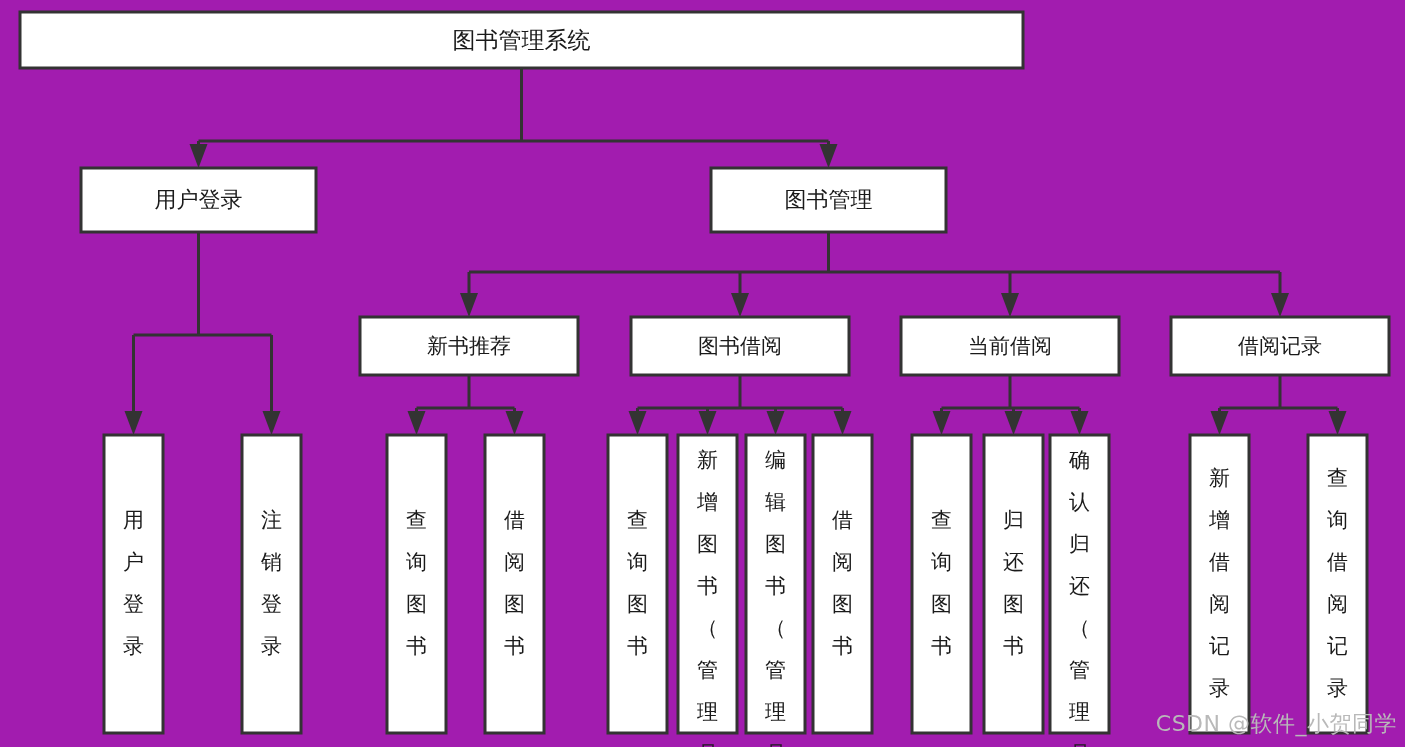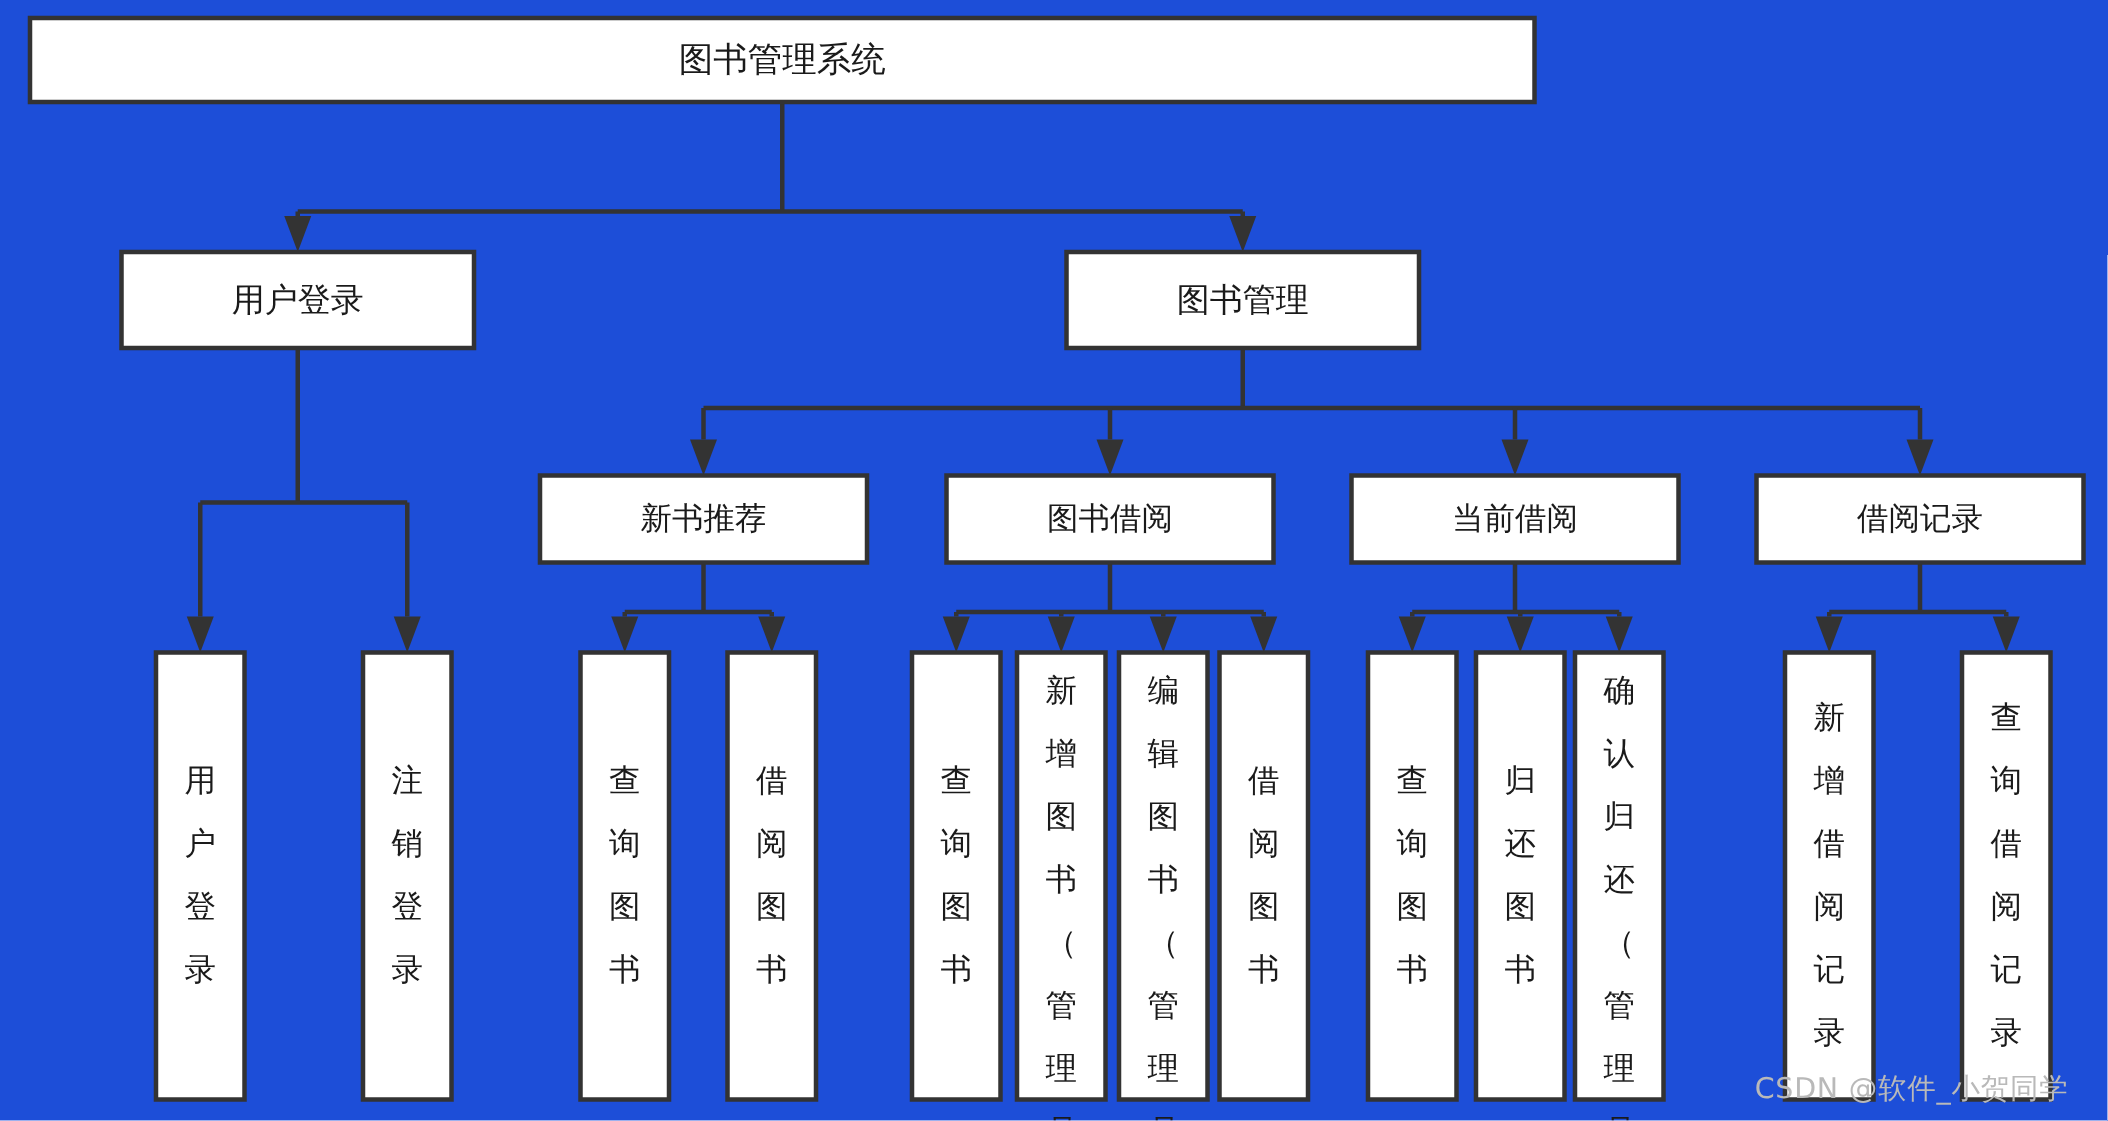--- a/index.html
+++ b/index.html
@@ -7,21 +7,21 @@
     padding: 0;
     background: #ffffff;
   }
   body {
     font-family: "DejaVu Sans", "Liberation Sans", sans-serif;
   }
   #canvas {
     position: relative;
     width: 1405px;
     height: 747px;
-    background: #1d4ed8;
+    background: #a21caf;
     overflow: hidden;
   }
   svg.diagram {
     position: absolute;
     top: 0;
     left: 0;
     width: 1405px;
     height: 747px;
   }
   .node-box {
@@ -49,24 +49,24 @@
     stroke: #333333;
     stroke-width: 3;
     fill: none;
   }
   .arrowhead {
     fill: #333333;
     stroke: none;
   }
   .watermark {
     position: absolute;
-    right: 26px;
+    right: 8px;
     bottom: 8px;
     font-family: "DejaVu Sans", "Liberation Sans", sans-serif;
-    font-size: 19px;
+    font-size: 22px;
     color: #b9b9b9;
     letter-spacing: 0.5px;
     white-space: nowrap;
     pointer-events: none;
   }
 </style>
 </head>
 <body>
 
 <div id="canvas">

